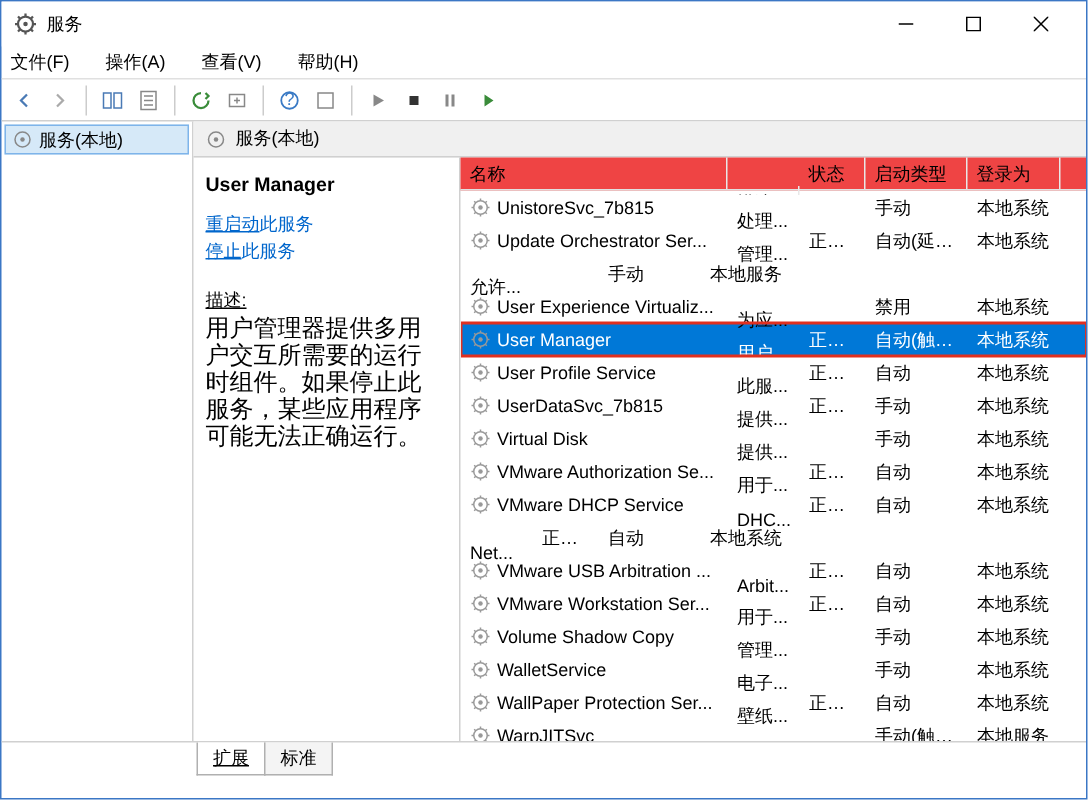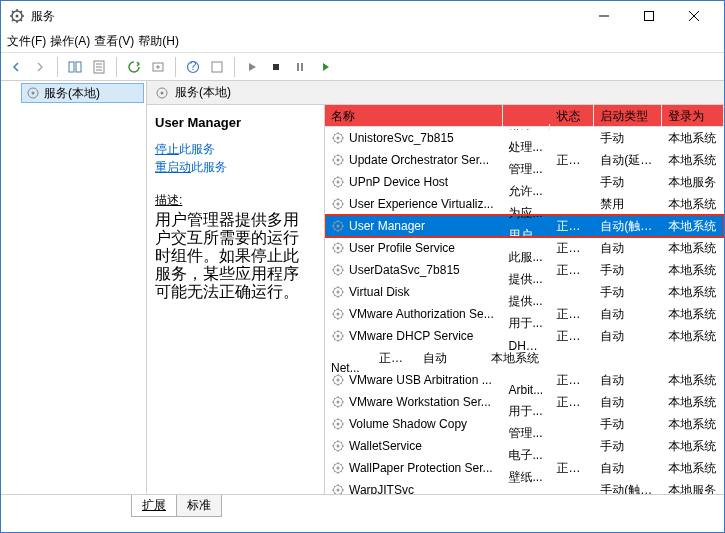--- a/index.html
+++ b/index.html
@@ -1,26 +1,26 @@
 <!DOCTYPE html>
 <html><head>
 <meta charset="utf-8">
 <style>
 * { box-sizing: border-box; margin: 0; padding: 0; font-family: "Microsoft YaHei", "Segoe UI", sans-serif; font-size: 12px; }
 body { width: 725px; height: 533px; background: #fff; border: 1px solid #3b77c5; display: flex; flex-direction: column; overflow: hidden; }
 .titlebar { height: 30px; display: flex; align-items: center; padding: 0 8px; background: #fff; }
 .titlebar .ticon { width: 16px; height: 16px; margin-right: 6px; }
 .titlebar .title { flex: 1; font-size: 12px; }
 .titlebar .wbtn { width: 45px; height: 30px; display: flex; align-items: center; justify-content: center; }
-.menubar { height: 22px; display: flex; align-items: center; padding: 0 6px; gap: 4px; border-bottom: 1px solid #e0e0e0; }
+.menubar { height: 22px; display: flex; align-items: center; padding: 0 6px; gap: 24px; border-bottom: 1px solid #e0e0e0; }
 .menubar .mitem { font-size: 12px; cursor: default; }
 .toolbar { height: 28px; display: flex; align-items: center; padding: 0 4px; border-bottom: 1px solid #d0d0d0; gap: 2px; }
 .toolbar .tbtn { width: 22px; height: 22px; display: flex; align-items: center; justify-content: center; border: 1px solid transparent; }
 .toolbar .sep { width: 1px; height: 20px; background: #ccc; margin: 0 4px; }
-.content { flex: 1; display: flex; min-height: 0; padding-left: 18px; }
+.content { flex: 1; display: flex; min-height: 0; }
 .tree { width: 128px; border-right: 1px solid #d0d0d0; padding: 2px; }
 .tree .node { display: flex; align-items: center; height: 20px; padding: 0 4px; background: #d6e9f8; border: 1px solid #7eb4ea; gap: 4px; }
 .main { flex: 1; display: flex; flex-direction: column; min-width: 0; }
 .mainhdr { height: 24px; background: #f0f0f0; border-bottom: 1px solid #d0d0d0; display: flex; align-items: center; padding: 0 8px; gap: 6px; }
 .gearcircle { width: 14px; height: 14px; }
 .mainbody { flex: 1; display: flex; min-height: 0; }
 .detail { width: 178px; border-right: 1px solid #d0d0d0; padding: 10px 10px 6px 8px; overflow: hidden; }
 .detail .dtitle { font-weight: bold; font-size: 13px; margin-bottom: 10px; }
 .detail .dlink { color: #0066cc; font-size: 12px; line-height: 18px; }
 .detail .dlink a { color: #0066cc; text-decoration: underline; cursor: pointer; }
@@ -169,22 +169,22 @@
     <div class="mainhdr">
       <svg class="gearcircle" viewBox="0 0 14 14">
           <circle cx="7" cy="7" r="5" fill="none" stroke="#888"></circle>
           <circle cx="7" cy="7" r="1.5" fill="#888"></circle>
         </svg>
       <span>服务(本地)</span>
     </div>
     <div class="mainbody">
       <div class="detail">
         <div class="dtitle">User Manager</div>
+        <div class="dlink"><a>重启动</a><span>此服务</span></div>
         <div class="dlink"><a>停止</a><span>此服务</span></div>
-        <div class="dlink"><a>重启动</a><span>此服务</span></div>
         <div class="ddesclabel">描述:</div>
         <div class="ddesc">用户管理器提供多用户交互所需要的运行时组件。如果停止此服务，某些应用程序可能无法正确运行。</div>
       </div>
       <div class="listwrap">
         <div class="listhdr">
           <div class="col col-name">名称</div>
           <div class="col col-desc">描述</div>
           <div class="col col-status">状态</div>
           <div class="col col-startup">启动类型</div>
           <div class="col col-logon">登录为</div>
@@ -212,28 +212,20 @@
                     <path d="M7 1v1.5M7 11.5V13M1 7h1.5M11.5 7H13M2.8 2.8l1 1M10.2 10.2l1 1M2.8 11.2l1-1M10.2 3.8l1-1" stroke="#999" stroke-width="1"></path>
                   </svg></span>
                 <span>Update Orchestrator Ser...</span>
               </div>
               <div class="cell col-desc">管理...</div>
               <div class="cell col-status">正在...</div>
               <div class="cell col-startup">自动(延迟...</div>
               <div class="cell col-logon">本地系统</div>
             </div>
             <div class="row">
-              <div class="cell namecell col-name">
-                <span class="svcicon"><svg viewBox="0 0 14 14">
-                    <circle cx="7" cy="7" r="4.5" fill="none" stroke="#999" stroke-width="1"></circle>
-                    <circle cx="7" cy="7" r="1.5" fill="#999"></circle>
-                    <path d="M7 1v1.5M7 11.5V13M1 7h1.5M11.5 7H13M2.8 2.8l1 1M10.2 10.2l1 1M2.8 11.2l1-1M10.2 3.8l1-1" stroke="#999" stroke-width="1"></path>
-                  </svg></span>
-                <span>UPnP Device Host</span>
-              </div>
               <div class="cell col-desc">允许...</div>
               <div class="cell col-status"></div>
               <div class="cell col-startup">手动</div>
               <div class="cell col-logon">本地服务</div>
             </div>
             <div class="row">
               <div class="cell namecell col-name">
                 <span class="svcicon"><svg viewBox="0 0 14 14">
                     <circle cx="7" cy="7" r="4.5" fill="none" stroke="#999" stroke-width="1"></circle>
                     <circle cx="7" cy="7" r="1.5" fill="#999"></circle>

